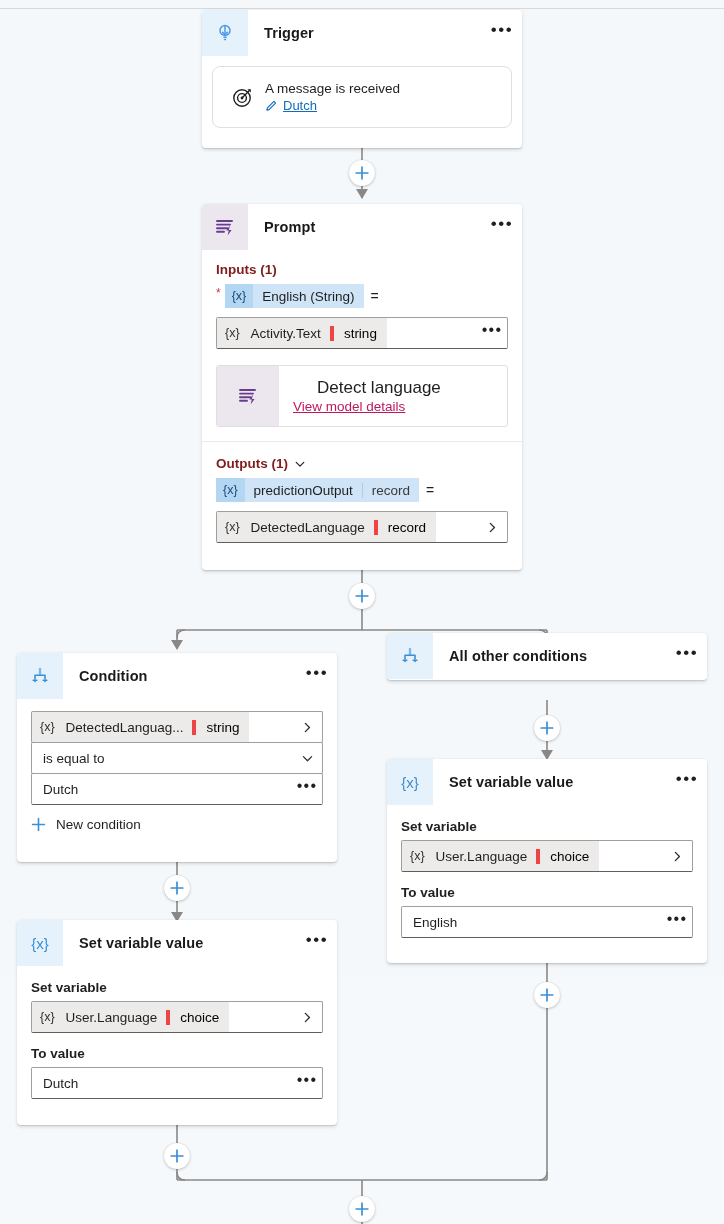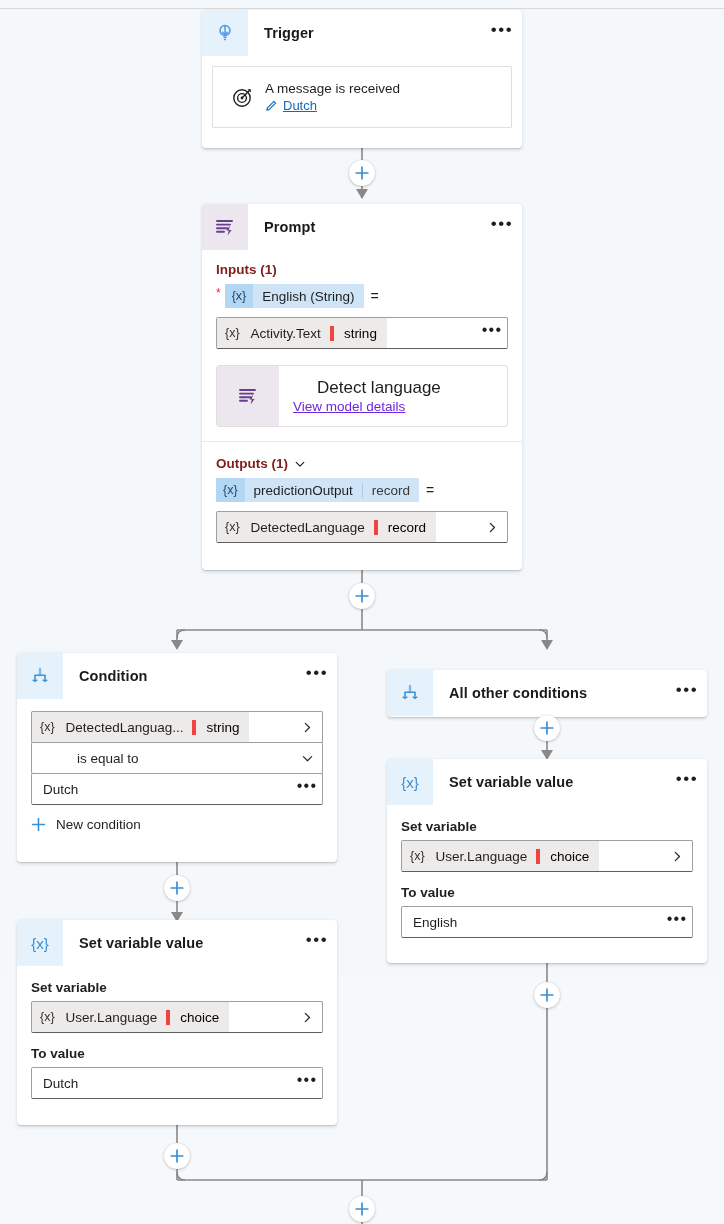--- a/index.html
+++ b/index.html
@@ -133,29 +133,29 @@
   .modelbox .mi {
     width: 62px; flex: 0 0 62px; background: #ece7ee;
     display: flex; align-items: center; justify-content: center;
   }
   .modelbox .mt {
     flex: 1 1 auto; display: flex; flex-direction: column; justify-content: center;
     padding-left: 14px; gap: 1px;
   }
   .modelbox .mt .t1 { font-size: 17px; color: #201f1e; margin-left: 24px; }
   .modelbox .mt .t2 {
-    font-size: 13.5px; color: #6d28d9; text-decoration: underline; cursor: pointer;
+    font-size: 13.5px; color: #be185d; text-decoration: underline; cursor: pointer;
   }
 
   .divider { height: 1px; background: #edebe9; margin: 0 -12px; }
 
   
   .trigbox {
     display: flex; align-items: center;
-    border: 1px solid #e1dfdd; border-radius: 1px;
+    border: 1px solid #e1dfdd; border-radius: 8px;
     background: #fff; height: 62px; padding-left: 8px;
   }
   .trigbox .ti { width: 44px; flex: 0 0 44px; display:flex; align-items:center; justify-content:center; }
   .trigbox .tt { display: flex; flex-direction: column; gap: 2px; }
   .trigbox .tt .t1 { font-size: 13.5px; color: #201f1e; }
   .trigbox .tt .t2 { display: flex; align-items: center; gap: 5px; }
   .trigbox .tt .t2 a { font-size: 13px; color: #0f6cbd; text-decoration: underline; cursor: pointer; }
 
   .newcond {
     display: flex; align-items: center; gap: 10px;
@@ -408,21 +408,21 @@
           <span class="ty">string</span>
         </span>
         <span class="grow"></span>
         <span class="trail">
           <svg width="13" height="13" viewBox="0 0 12 12">
             <path d="M4 2.2 L7.8 6 L4 9.8" fill="none" stroke="#323130" stroke-width="1.25" stroke-linecap="round" stroke-linejoin="round"></path>
           </svg>
         </span>
       </div>
 
-      <div class="field" style="margin-top:-1px;padding-left:34px;">
+      <div class="field" style="margin-top:-1px;">
         <span class="plaintext">is equal to</span>
         <span class="grow"></span>
         <span class="trail">
           <svg width="13" height="13" viewBox="0 0 12 12">
             <path d="M2.2 4.3 L6 8.1 L9.8 4.3" fill="none" stroke="#323130" stroke-width="1.2" stroke-linecap="round" stroke-linejoin="round"></path>
           </svg>
         </span>
       </div>
 
       <div class="field" style="margin-top:-1px;">
@@ -433,21 +433,21 @@
 
       <div class="newcond">
         <svg width="15" height="15" viewBox="0 0 14 14">
           <path d="M7 1.5 V12.5 M1.5 7 H12.5" stroke="#3b8fd6" stroke-width="1.5" stroke-linecap="round"></path>
         </svg>
         <span class="lbl">New condition</span>
       </div>
     </div>
   </div>
 
-  <div class="card" style="left:387px; top:670px; width:320px; height:47px;">
+  <div class="card" style="left:387px; top:633px; width:320px; height:47px;">
     <div class="card-head">
       <div class="head-icon blue">
         <svg width="20" height="20" viewBox="0 0 20 20">
           <path d="M10 3 V9" stroke="#7eb6ec" stroke-width="2.4" stroke-linecap="round"></path>
           <path d="M5 13.6 V9.3 H15 V13.6" fill="none" stroke="#3b8fd6" stroke-width="1.6" stroke-linejoin="round"></path>
           <path d="M3.2 14.2 H6.8 M13.2 14.2 H16.8" stroke="#3b8fd6" stroke-width="1.6" stroke-linecap="round"></path>
           <path d="M5 16.6 L3.4 14.4 L6.6 14.4 Z" fill="#3b8fd6"></path>
           <path d="M15 16.6 L13.4 14.4 L16.6 14.4 Z" fill="#3b8fd6"></path>
         </svg>
       </div>

